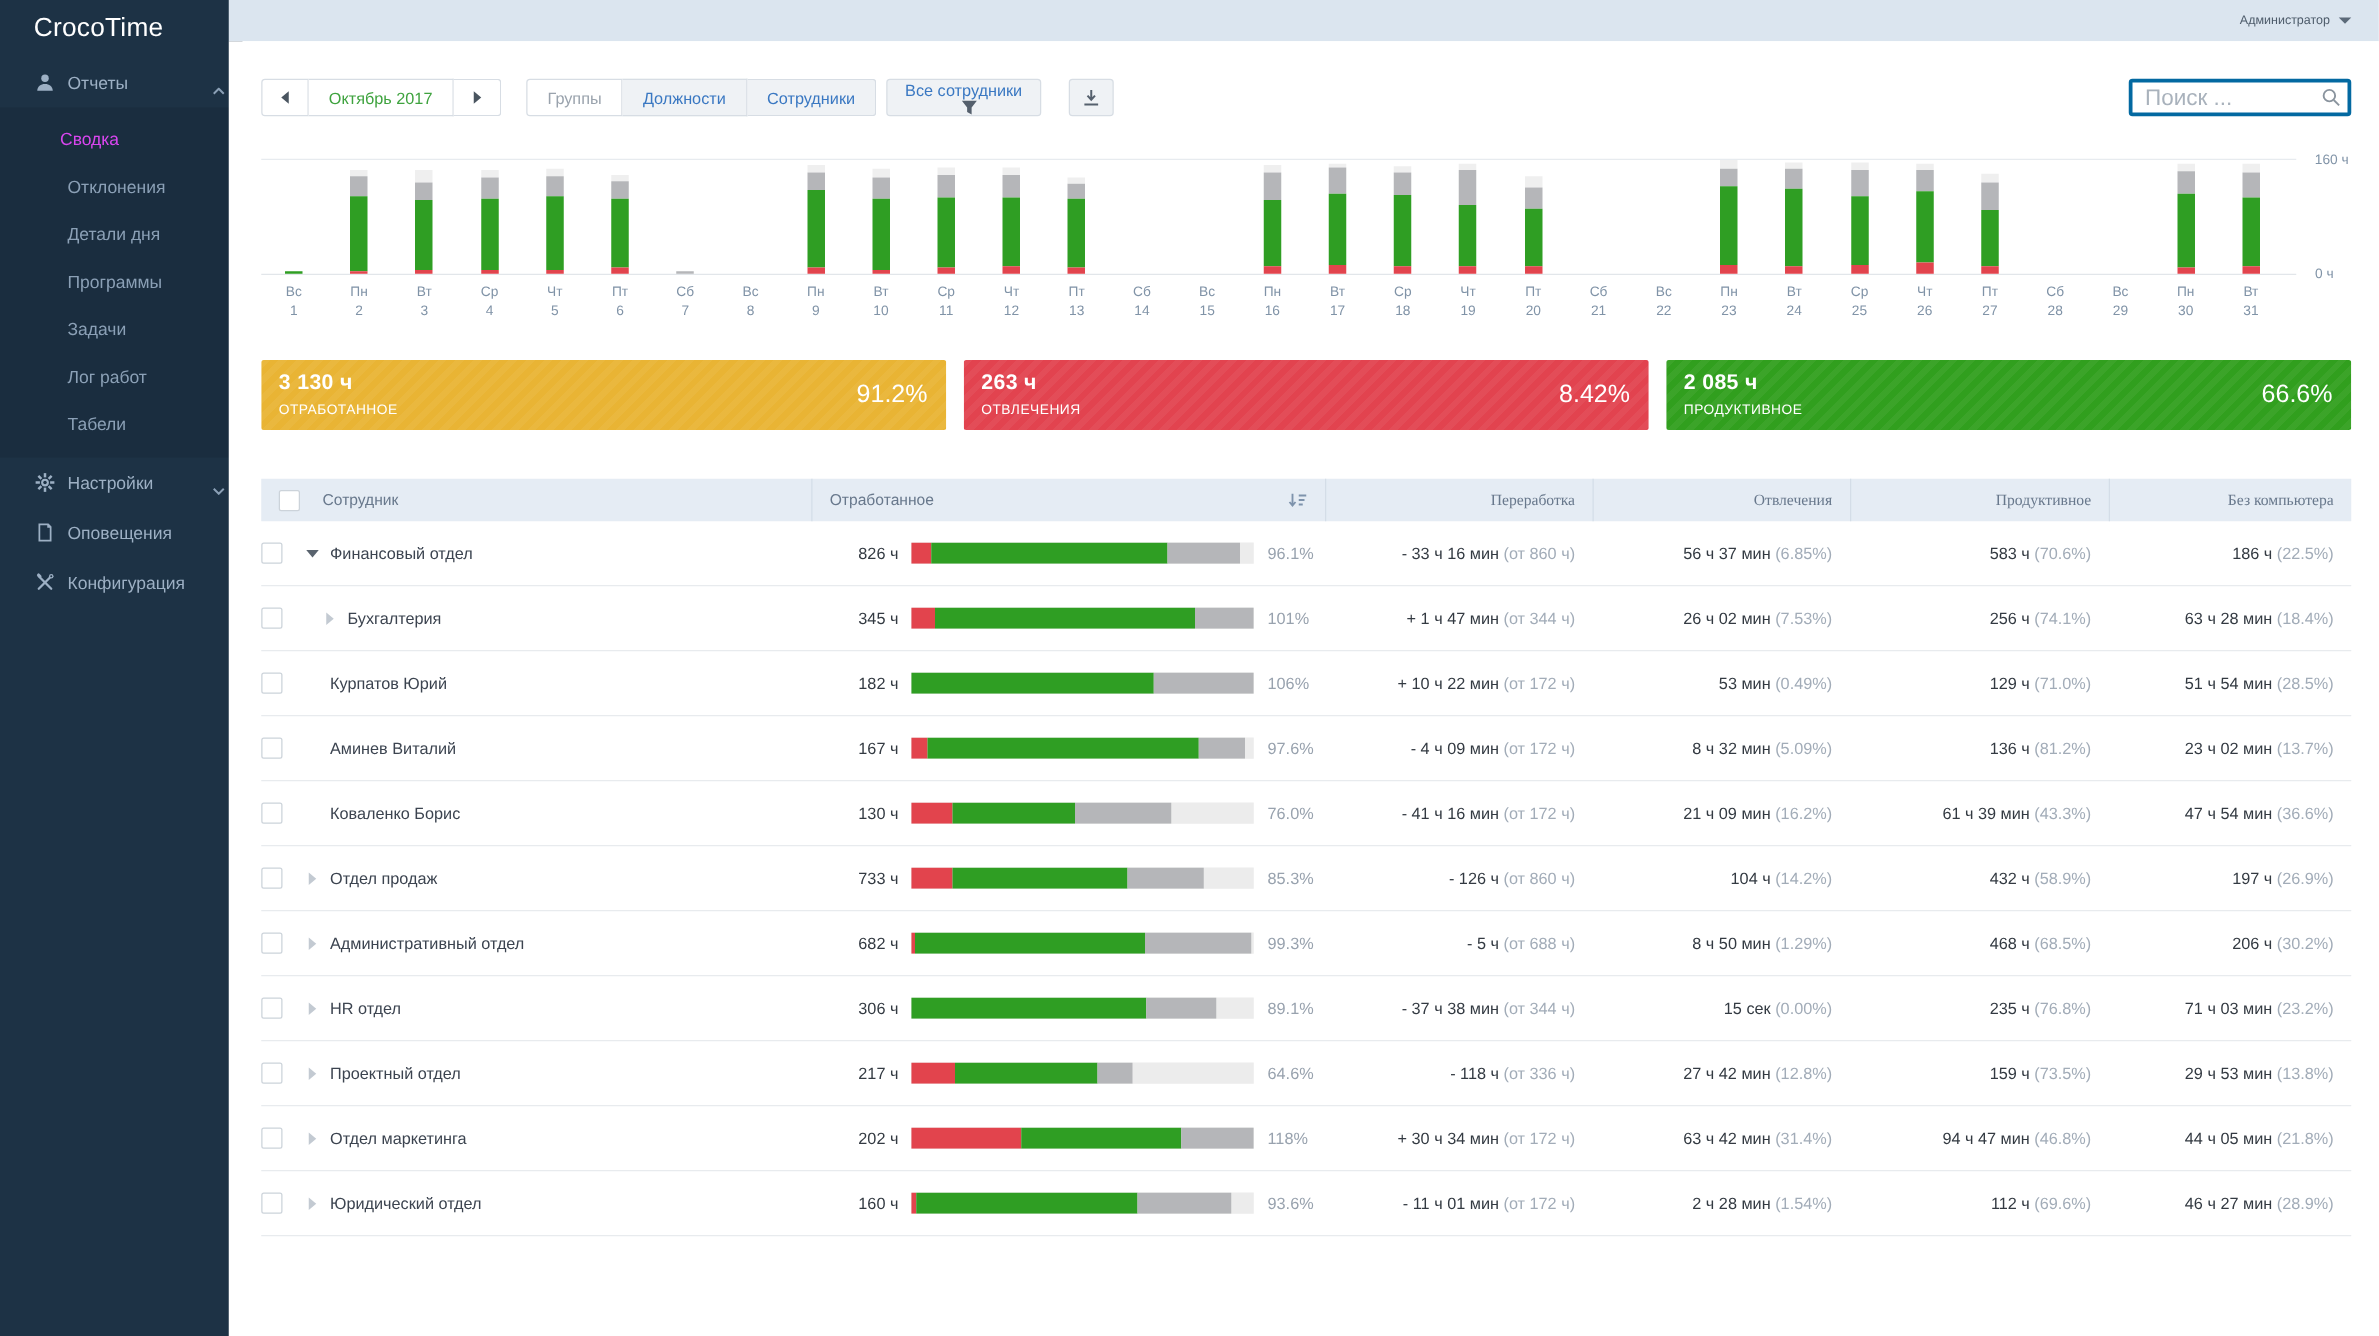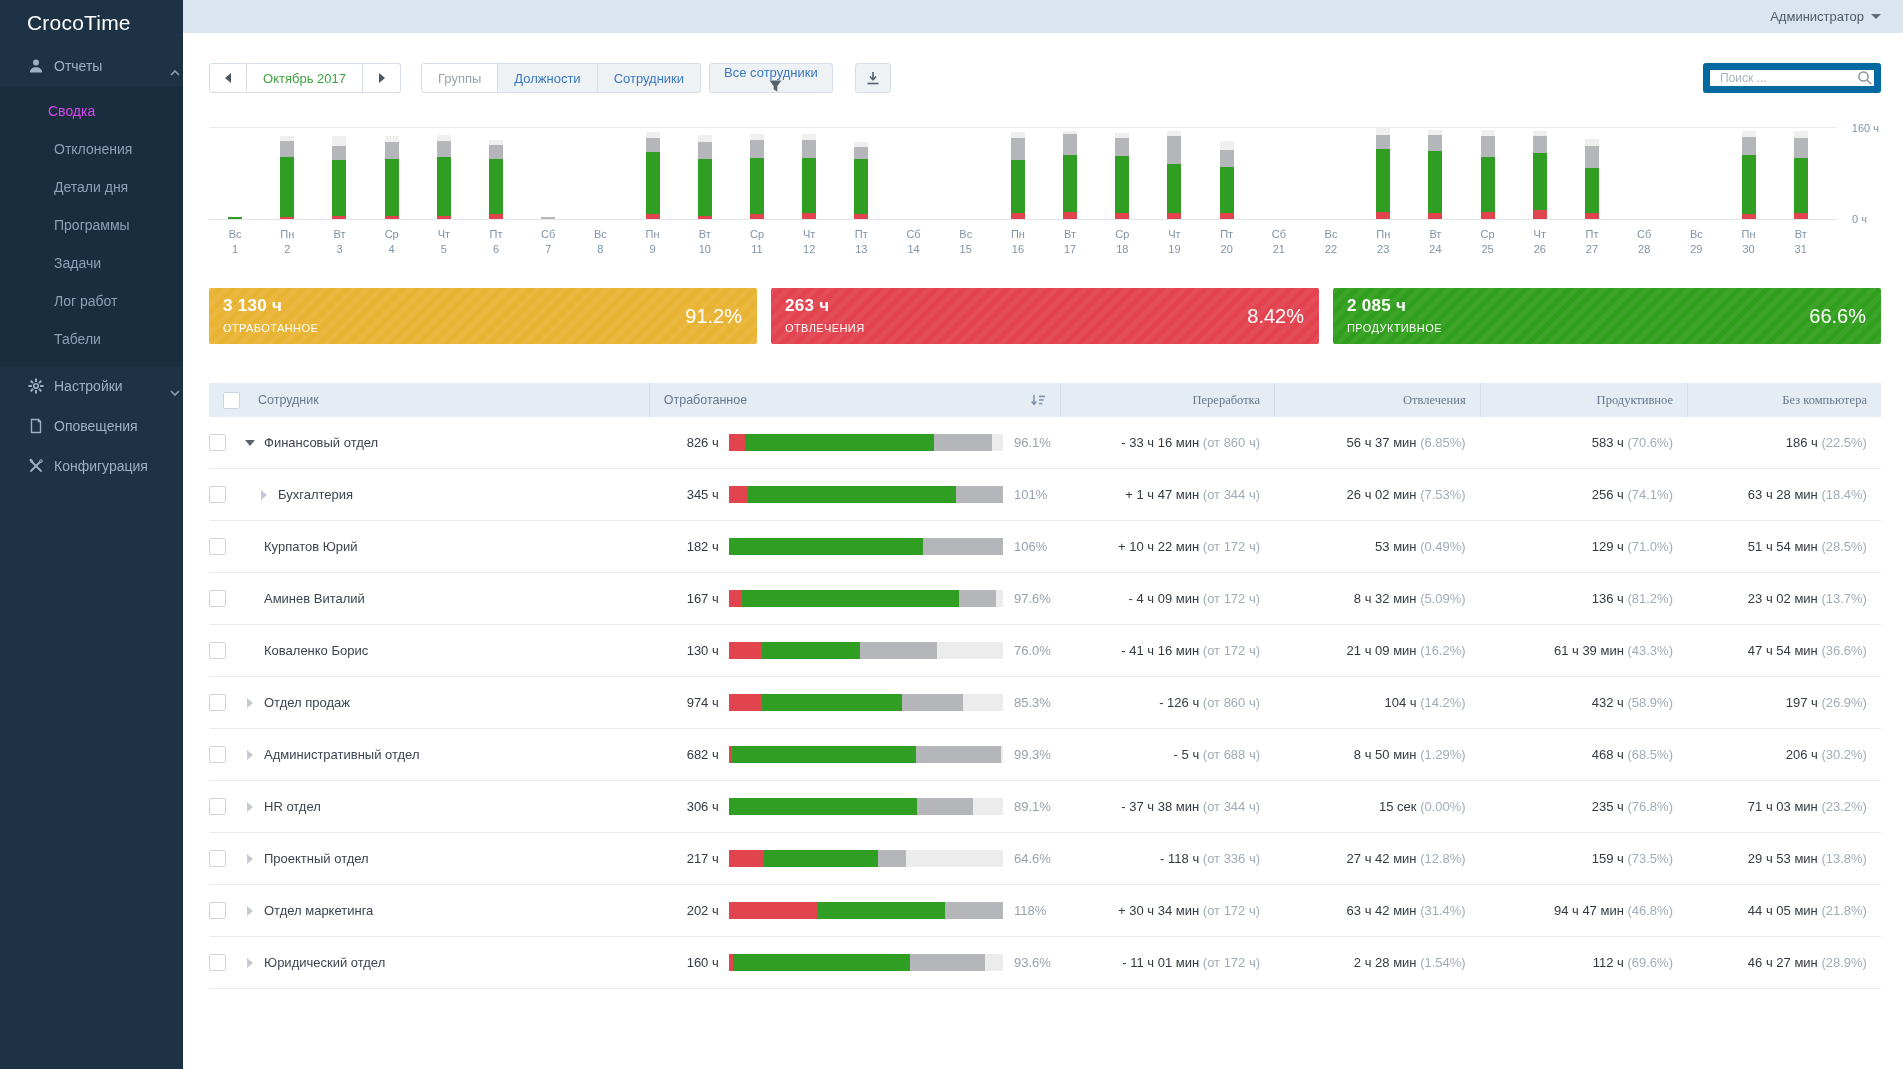--- a/index.html
+++ b/index.html
@@ -17,21 +17,21 @@
   .side-section .s-label { flex:1; }
   .side-section .s-chev { width:10px; height:6px; }
   .side-sub-wrap { background:#1a2d3f; padding:6px 0 8px; }
   .side-sub { height:38px; line-height:38px; padding-left:54px; font-size:14px;
     color:#8ba0b6; cursor:pointer; }
   .side-sub.active { color:#d946ef;padding-left:48px; }
 
   
   .topbar { position:absolute; left:183px; top:0; right:0; height:33px;
     background:#dbe5ef; display:flex; align-items:center; justify-content:flex-end;
-    padding-right:22px; font-size:13px; color:#4d5b6a; }
+    padding-right:22px; font-size:10px; color:#4d5b6a; }
   .usercaret { width:0; height:0; border-left:5px solid transparent; border-right:5px solid transparent;
     border-top:5px solid #5c6a79; margin-left:7px; display:inline-block; }
   .usermenu { display:flex; align-items:center; cursor:pointer; }
 
   
   .main { position:absolute; left:183px; top:33px; right:0; bottom:0; background:#fff;
     padding:0 22px 0 26px; }
 
   
   .toolbar { display:flex; align-items:center; margin-top:30px; height:30px; }
@@ -47,22 +47,22 @@
   .nav-arrow.left  { border-right:6px solid #4a5560; }
   .nav-arrow.right { border-left:6px solid #4a5560; }
   .btn-arrow { width:38px; }
   .btn-month { width:116px; color:#3fa33f; }
   .tabs { margin-left:20px; }
   .tab-b { padding:0 16px; }
   .filter-btn { margin-left:8px; padding:0 14px; border-radius:3px;flex-direction:column; }
   .filter-btn svg { margin-left:9px; }
   .dl-btn { margin-left:22px; width:36px; border-radius:3px; }
   .search-box { margin-left:auto; position:relative; }
-  .search-box input { width:178px; height:30px; border:7px solid #0369a1; border-radius:3px;
-    padding:0 30px 0 10px; font-size:12px; color:#45505c; outline:none;
+  .search-box input { width:178px; height:30px; border:3px solid #0369a1; border-radius:3px;
+    padding:0 30px 0 10px; font-size:18px; color:#45505c; outline:none;
     font-family:"Liberation Sans","DejaVu Sans",sans-serif; }
   .search-box input::placeholder { color:#a9b2bc; }
   .search-box svg { position:absolute; right:8px; top:7px; }
 
   
   .chart-row { display:flex; margin-top:34px; }
   .chart-main { flex:1; position:relative; }
   .chart-grid-top { position:absolute; left:0; right:-10px; top:0; height:1px; background:#e7ebef; }
   .chart-grid-bottom { position:absolute; left:0; right:-10px; top:92px; height:1px; background:#e2e6ea; }
   .chart-days { display:flex; }
@@ -749,21 +749,21 @@
   </div>
         <div class="trow">
     <div class="c-name">
       <span class="chk name-chk"></span>
       <span class="arrow-slot">
               <span class="tri-col"></span>
             </span>
       <span class="row-name">Отдел продаж</span>
     </div>
     <div class="c-work">
-      <span class="w-hours">974 ч</span>
+      <span class="w-hours">733 ч</span>
       <span class="w-bar">
         <span class="bs red" style="width: 12%;"></span>
         <span class="bs green" style="width: 51%;"></span>
         <span class="bs gray" style="width: 22.3%;"></span>
       </span>
       <span class="w-pct">85.3%</span>
     </div>
     <div class="c-over"><span class="v-main">- 126 ч</span> <span class="v-note">(от 860 ч)</span></div>
     <div class="c-dist"><span class="v-main">104 ч</span> <span class="v-note">(14.2%)</span></div>
     <div class="c-prod"><span class="v-main">432 ч</span> <span class="v-note">(58.9%)</span></div>

